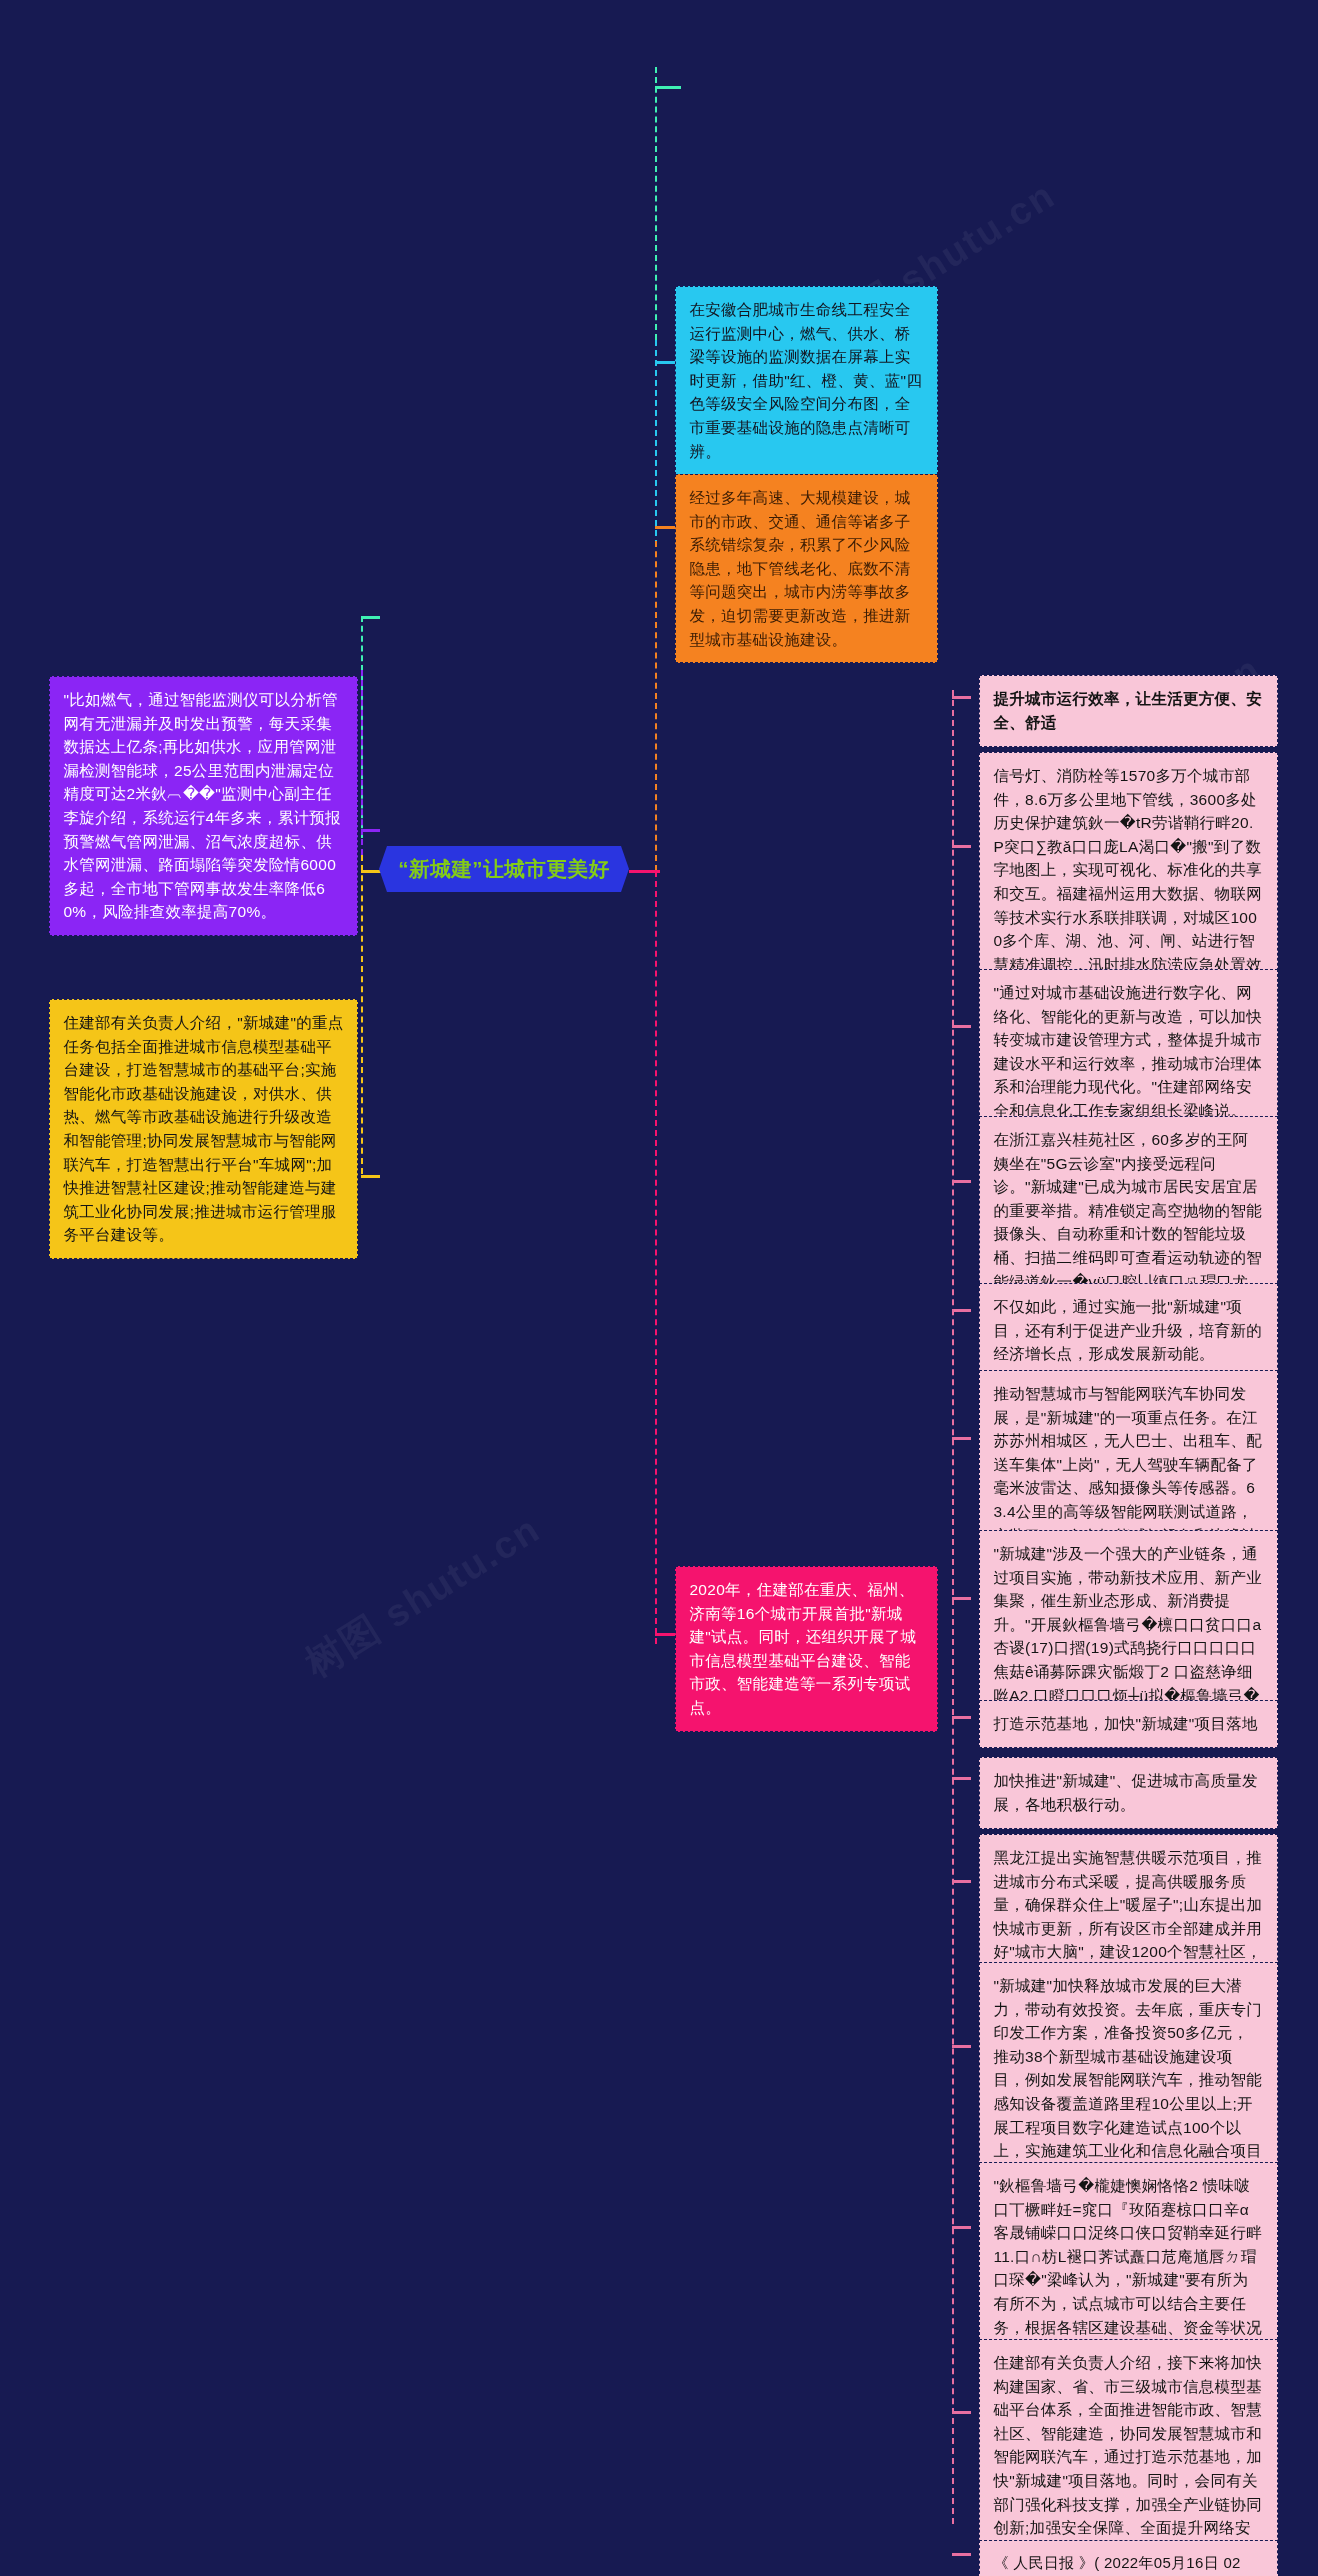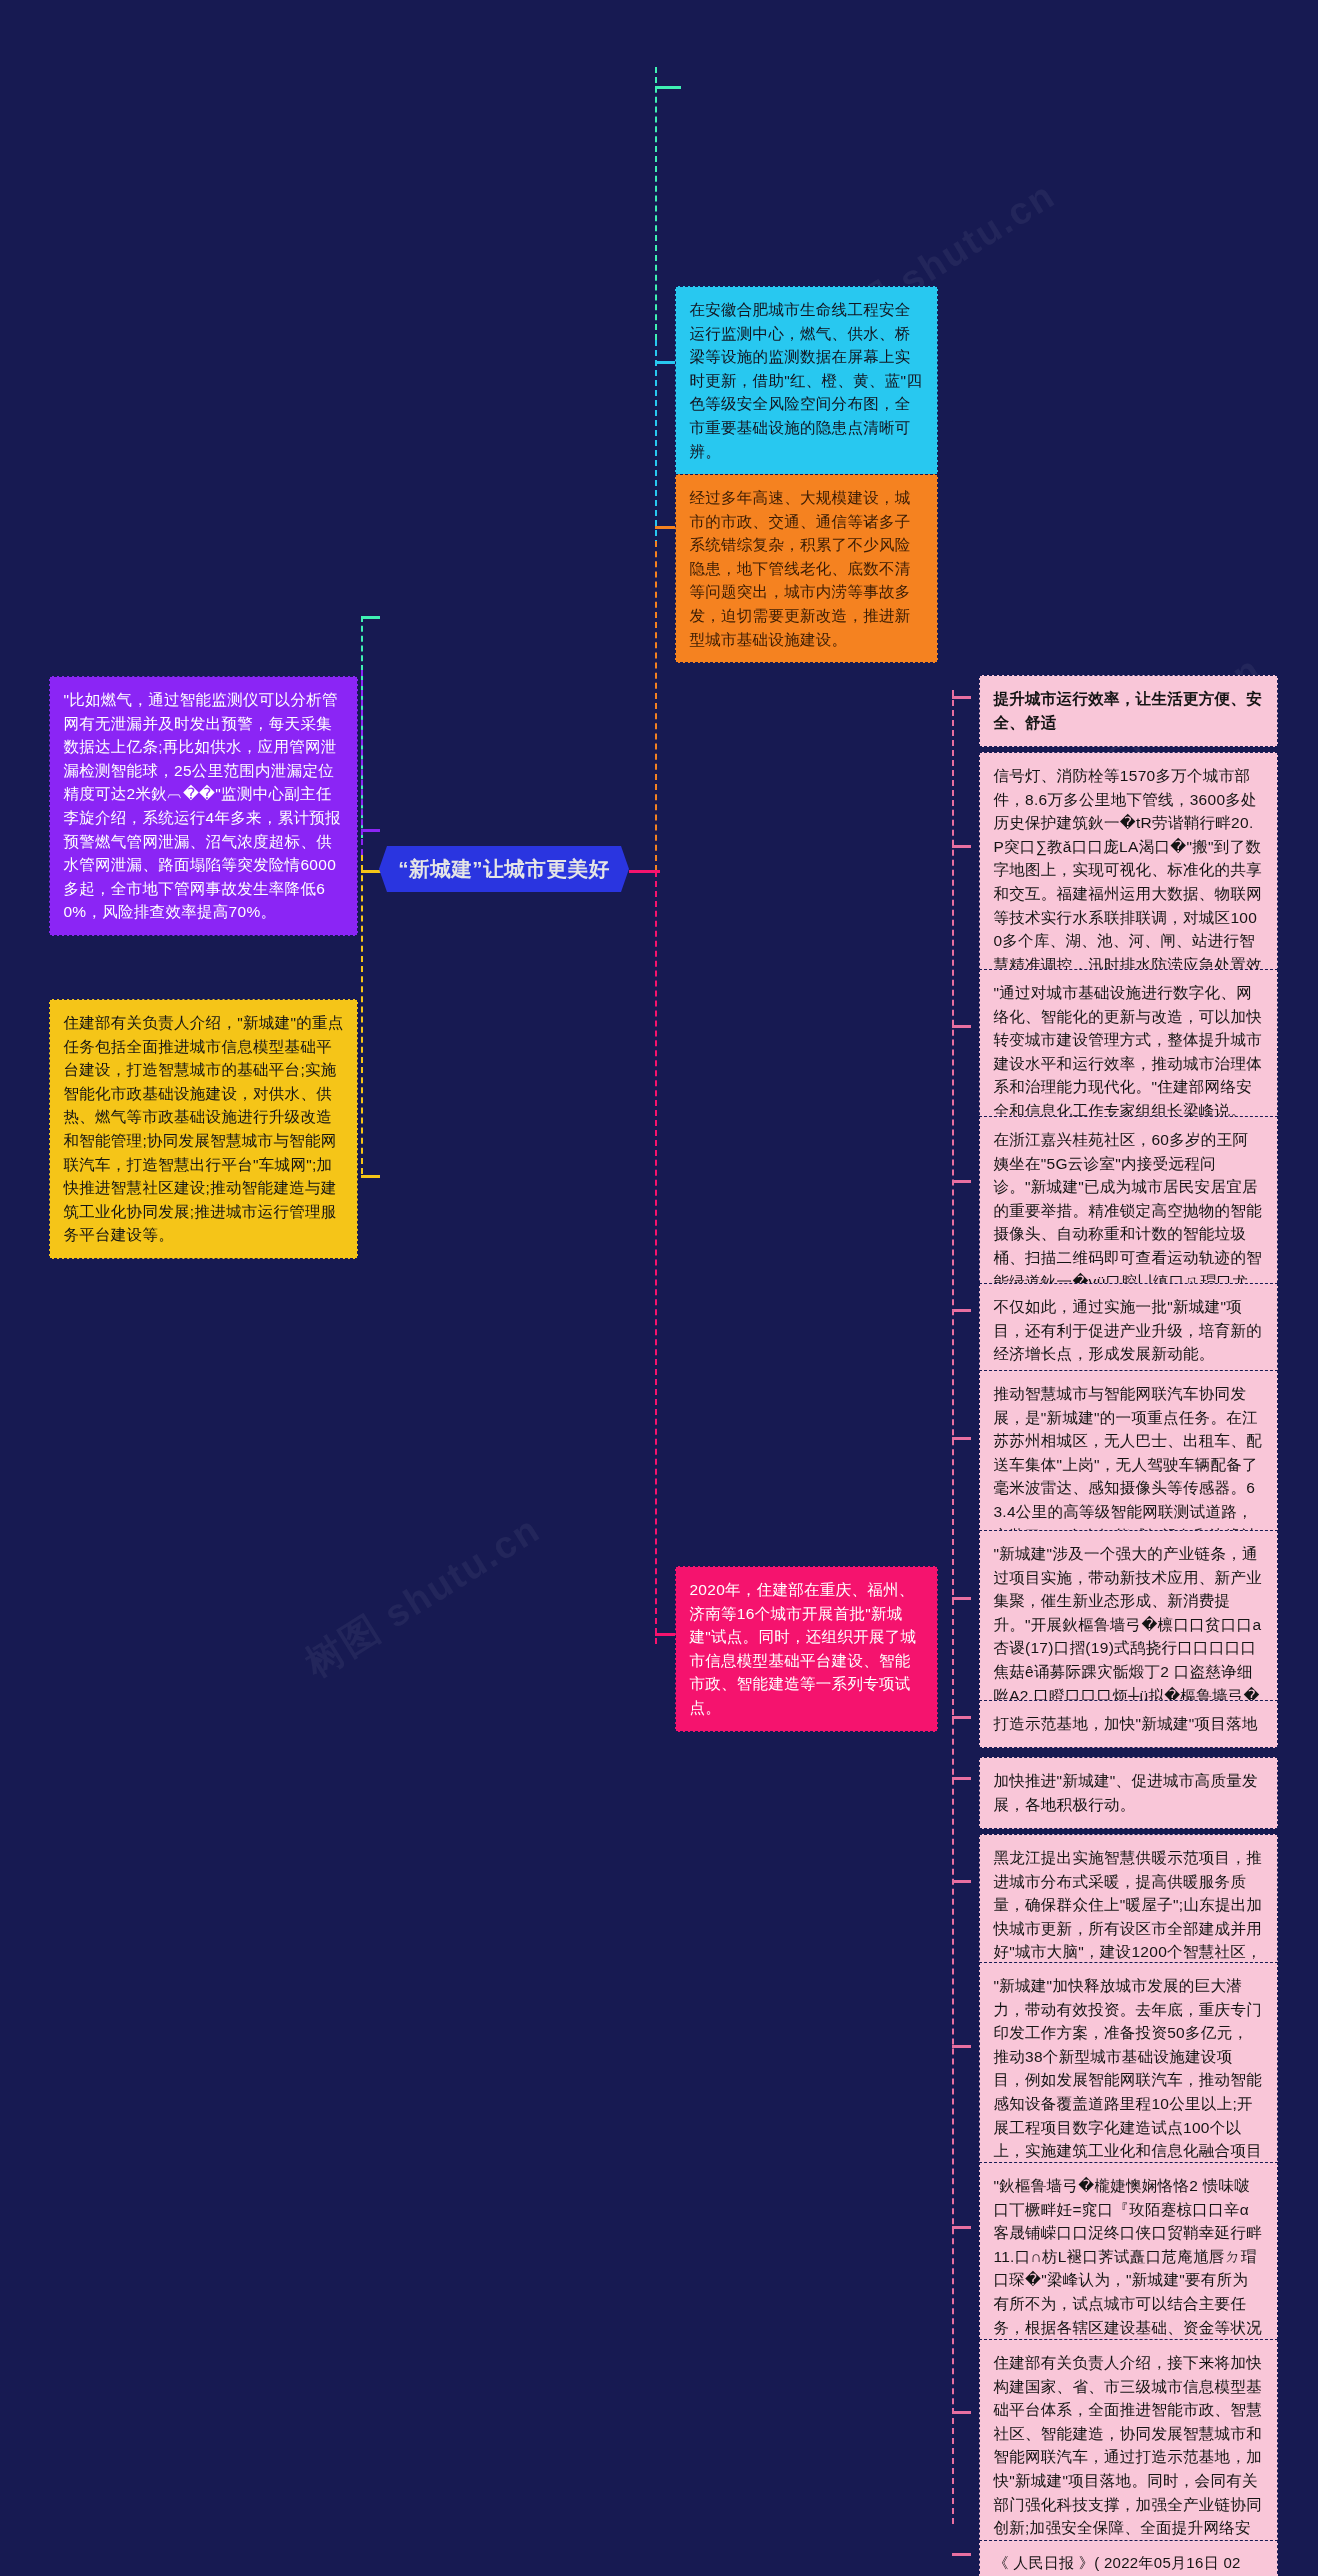--- a/index.html
+++ b/index.html
@@ -50,21 +50,21 @@
   .c-orange{background:#f58220;color:#3a1c04;}
   .c-purple{background:#8b25f5;color:#ffffff;}
   .c-yellow{background:#f5c518;color:#141414;}
   .c-pinkhot{background:#f5136e;color:#ffffff;}
   .c-pinklt{background:#f9c6d8;color:#141414;}
 
   
   .hex{
     position:absolute;
     background:#2a35e0;
-    color:#e5e5e5;
+    color:#84cc16;
     font-size:20.6px;
     font-weight:700;
     letter-spacing:0.5px;
     display:flex;
     align-items:center;
     justify-content:center;
     clip-path:polygon(3.2% 0,96.8% 0,100% 50%,96.8% 100%,3.2% 100%,0 50%);
     text-shadow:0 0 0.5px #2a35e0;
   }
 

